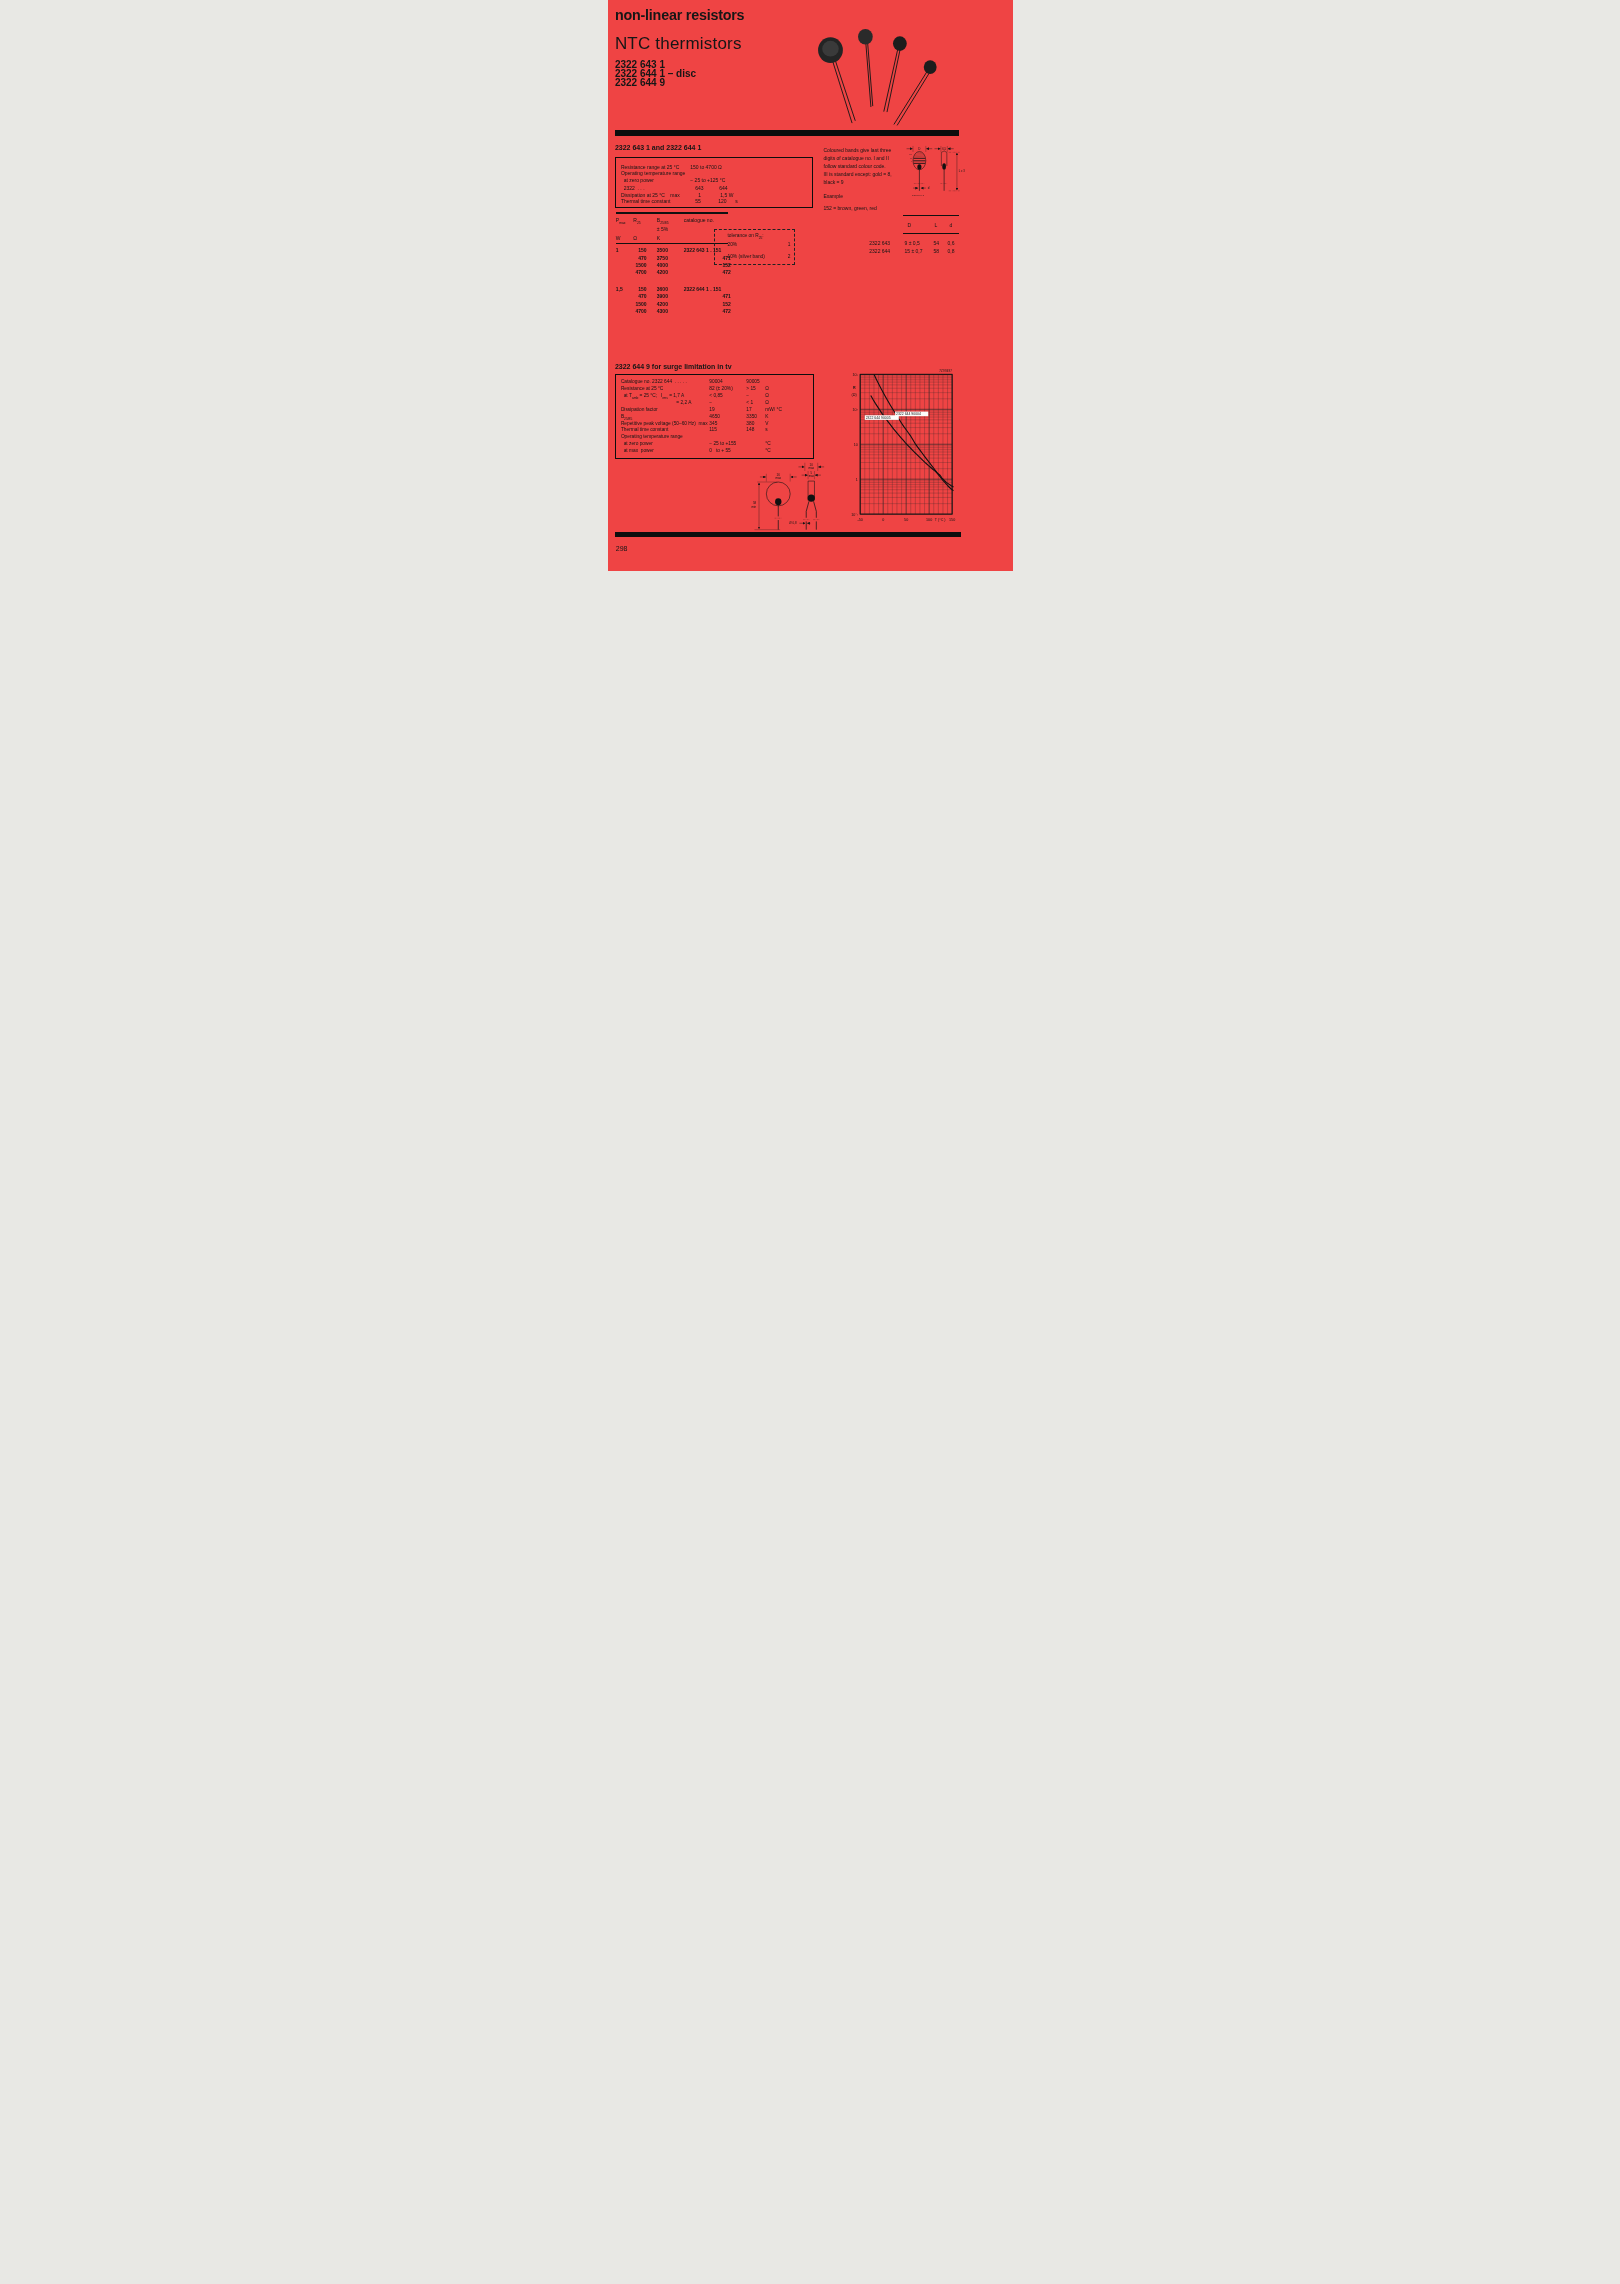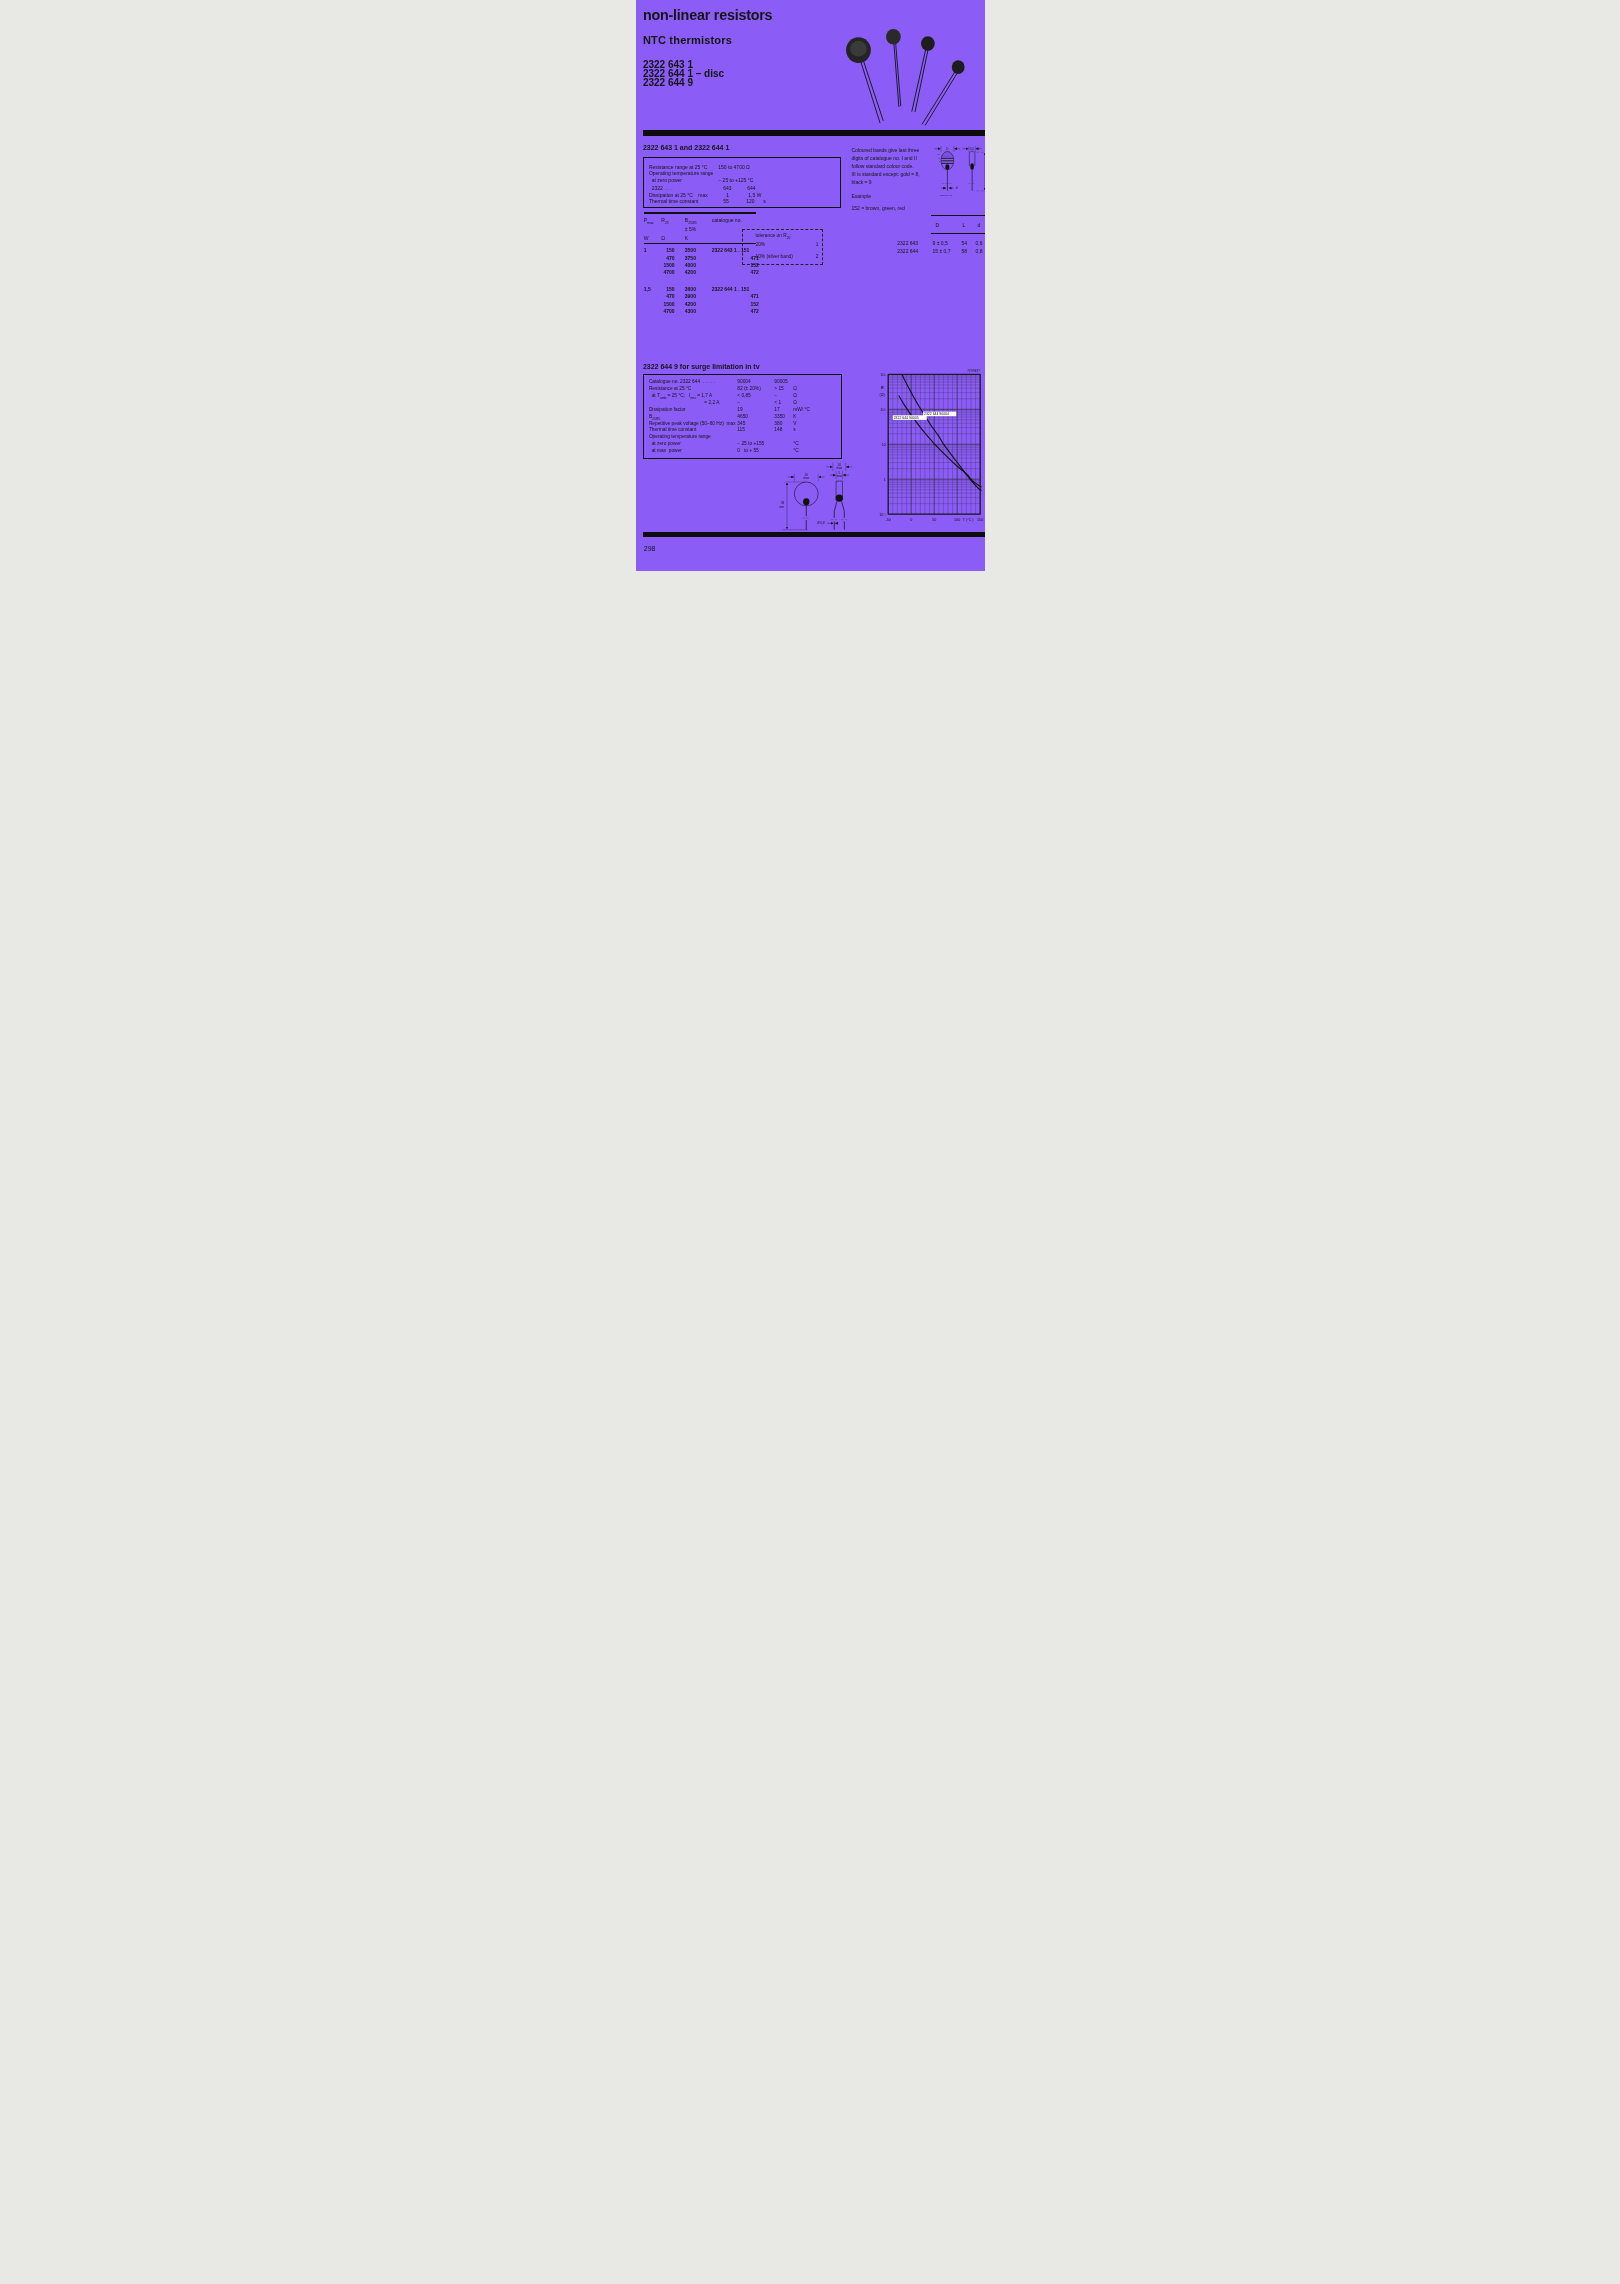--- a/index.html
+++ b/index.html
@@ -1,21 +1,21 @@
 <!DOCTYPE html>
 <html style="font-size:7.4px"><head>
 <meta charset="utf-8">
 <style>
   html,body{margin:0;padding:0;background:#e8e8e4;}
-  .page{position:relative;width:349px;height:571px;margin:0 auto;background:#8b5cf6;color:#161616;
+  .page{position:relative;width:405px;height:571px;margin:0 auto;background:#ef4444;color:#161616;
         font-family:"Liberation Sans",sans-serif;overflow:hidden;}
   .abs{position:absolute;}
   sub{font-size:68%;line-height:0;}
   .title{left:7.4px;top:7.4px;font-size:14.3px;font-weight:bold;letter-spacing:-0.2px;}
-  .subtitle{left:7.4px;top:34px;font-size:11px;font-weight:700;letter-spacing:0.2px;}
+  .subtitle{left:7.4px;top:34px;font-size:17px;font-weight:400;letter-spacing:0.2px;}
   .catnums{left:7.4px;top:60px;font-size:10px;font-weight:bold;line-height:9.2px;white-space:pre;}
   .bar{background:#0d0d0d;}
   .h-sec{font-size:7px;font-weight:bold;white-space:pre;}
   .specbox{left:7.8px;top:157px;width:196px;height:49px;border:1.4px solid #0d0d0d;}
   .b1row{position:absolute;left:0;width:100%;height:6.4px;font-size:5px;}
   .b1row span{position:absolute;white-space:pre;}
   .b1row .lab{left:4.6px;}
   .b1row.ind .lab{left:7.4px;}
   .b1row .lab2{left:54px;}
   .b1row .v1{left:74px;}

